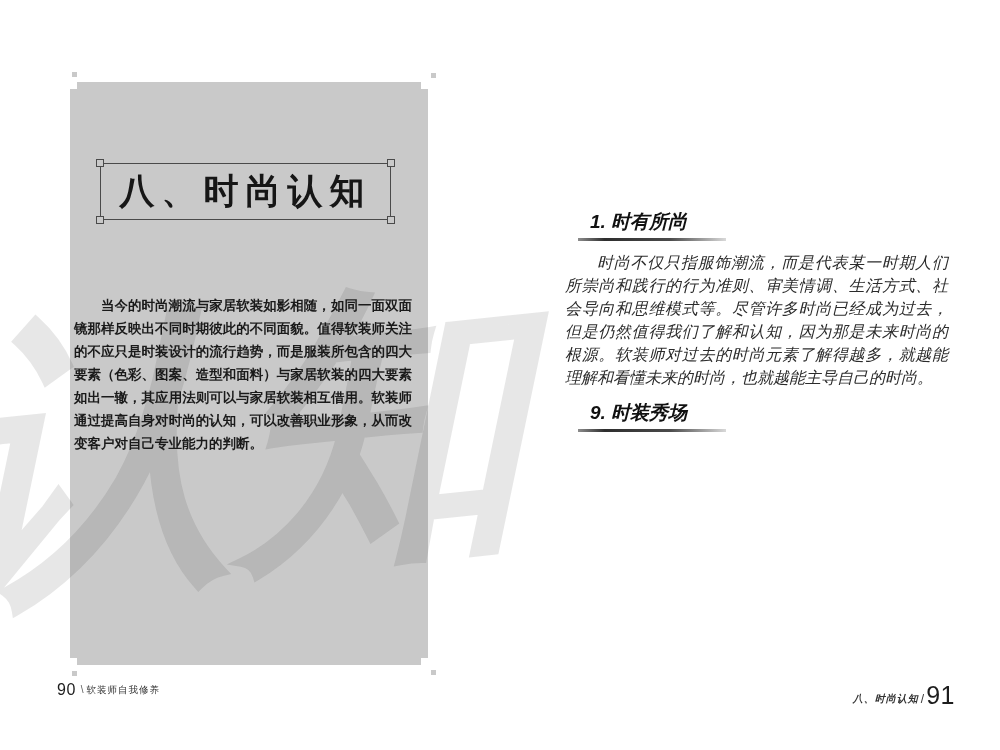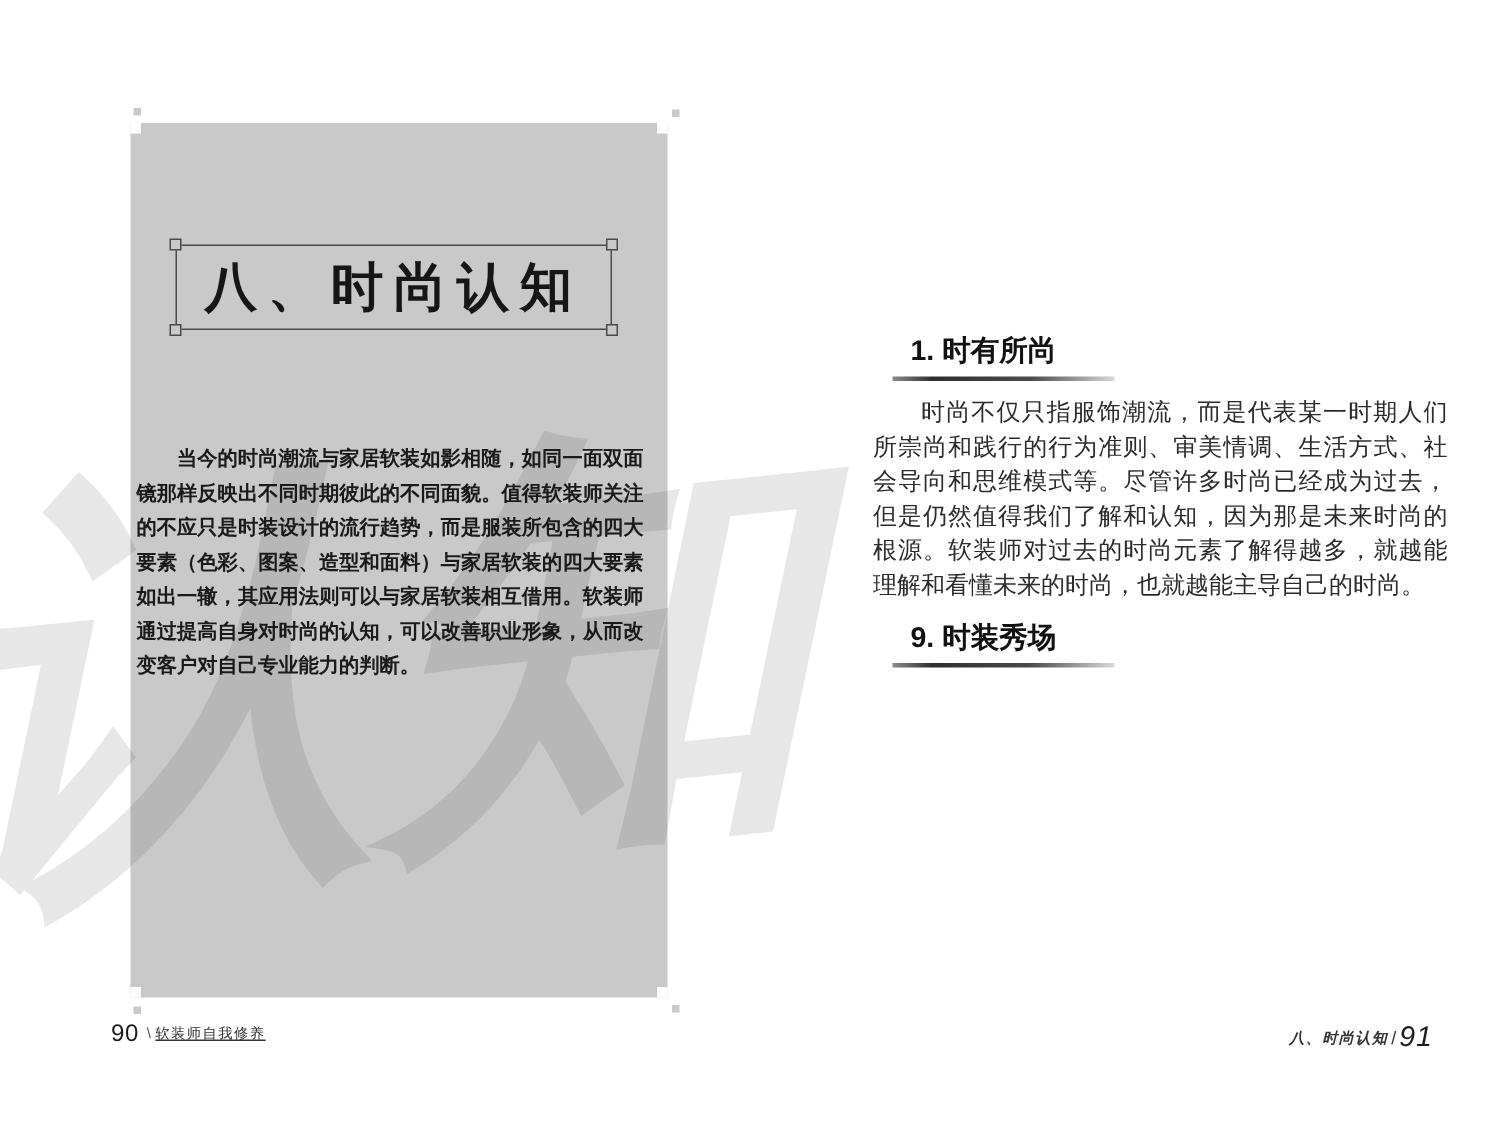--- a/index.html
+++ b/index.html
@@ -1,20 +1,20 @@
 <!DOCTYPE html>
 <html><head>
 <meta charset="utf-8">
 <style>
   html,body{margin:0;padding:0;}
   body{
     width:1000px;height:750px;background:#ffffff;overflow:hidden;position:relative;
     font-family:"Liberation Serif", serif;
   }
-  .spread{position:absolute;inset:0;margin-left:17px;}
+  .spread{position:absolute;inset:0;}
 
   
   .gray-panel{
     position:absolute;left:70px;top:82px;width:358px;height:583px;
     background:#c9c9c9;
   }
   .corner-dot{position:absolute;width:5px;height:5px;background:#c9c9c9;}
   .corner-dot.tl{left:2px;top:-10px;}
   .corner-dot.tr{right:-8px;top:-9px;}
   .corner-dot.bl{left:2px;bottom:-11px;}
@@ -57,22 +57,23 @@
     position:absolute;left:-62px;top:295px;z-index:2;
     font-size:295px;line-height:1;font-weight:bold;font-style:italic;
     color:rgba(40,40,40,0.11);
     transform:rotate(-6deg) skewX(-4deg);
     font-family:"Liberation Serif", serif;
     pointer-events:none;white-space:nowrap;
   }
 
   
   .right-col{
-    position:absolute;left:565px;top:225px;width:383px;
+    position:absolute;left:565px;top:212px;width:383px;
     font-family:"Liberation Sans", sans-serif;
+    font-style:italic;
   }
   .section-heading{
     margin:0 0 0 25px;font-size:19px;line-height:20px;font-weight:bold;color:#111111;
     font-family:"Liberation Sans", sans-serif;
   }
   .heading-rule{
     height:3px;width:148px;margin:6px 0 10px 13px;border:none;
     background:linear-gradient(to right,#8d8d8d 0%,#2e2e2e 18%,#4a4a4a 62%,#d9d9d9 100%);
   }
   .right-col p{
@@ -81,32 +82,32 @@
   }
   .section + .section{display:block;margin-top:14px;}
 
   
   .footer-left{
     position:absolute;left:57px;top:681px;white-space:nowrap;
     font-family:"Liberation Sans", sans-serif;color:#1d1d1d;
   }
   .footer-left .page-num{font-size:16px;letter-spacing:0.5px;}
   .footer-left .sep{font-size:10px;color:#555;margin:0 3px 0 5px;vertical-align:2px;}
-  .footer-left .book-title{font-size:9.5px;color:#333;vertical-align:2px;letter-spacing:1px;text-decoration:underline;}
+  .footer-left .book-title{font-size:9.5px;color:#333;vertical-align:2px;letter-spacing:1px;}
 
   .footer-right{
     position:absolute;right:45px;top:681px;white-space:nowrap;text-align:right;
     font-family:"Liberation Sans", sans-serif;color:#1d1d1d;
   }
   .footer-right .chapter-label{
     font-size:10px;color:#333;font-style:italic;font-weight:bold;vertical-align:2px;
     font-family:"Liberation Serif", serif;letter-spacing:1px;
   }
   .footer-right .sep{font-size:12px;color:#333;margin:0 2px;vertical-align:1px;}
-  .footer-right .page-num{font-size:19px;letter-spacing:0.5px;font-style:italic;}
+  .footer-right .page-num{font-size:25px;letter-spacing:0.5px;}
 </style>
 </head>
 <body>
 
 <div class="spread">
 
   <div>
     <div class="gray-panel">
       <span class="corner-notch tl"></span>
       <span class="corner-notch tr"></span>

